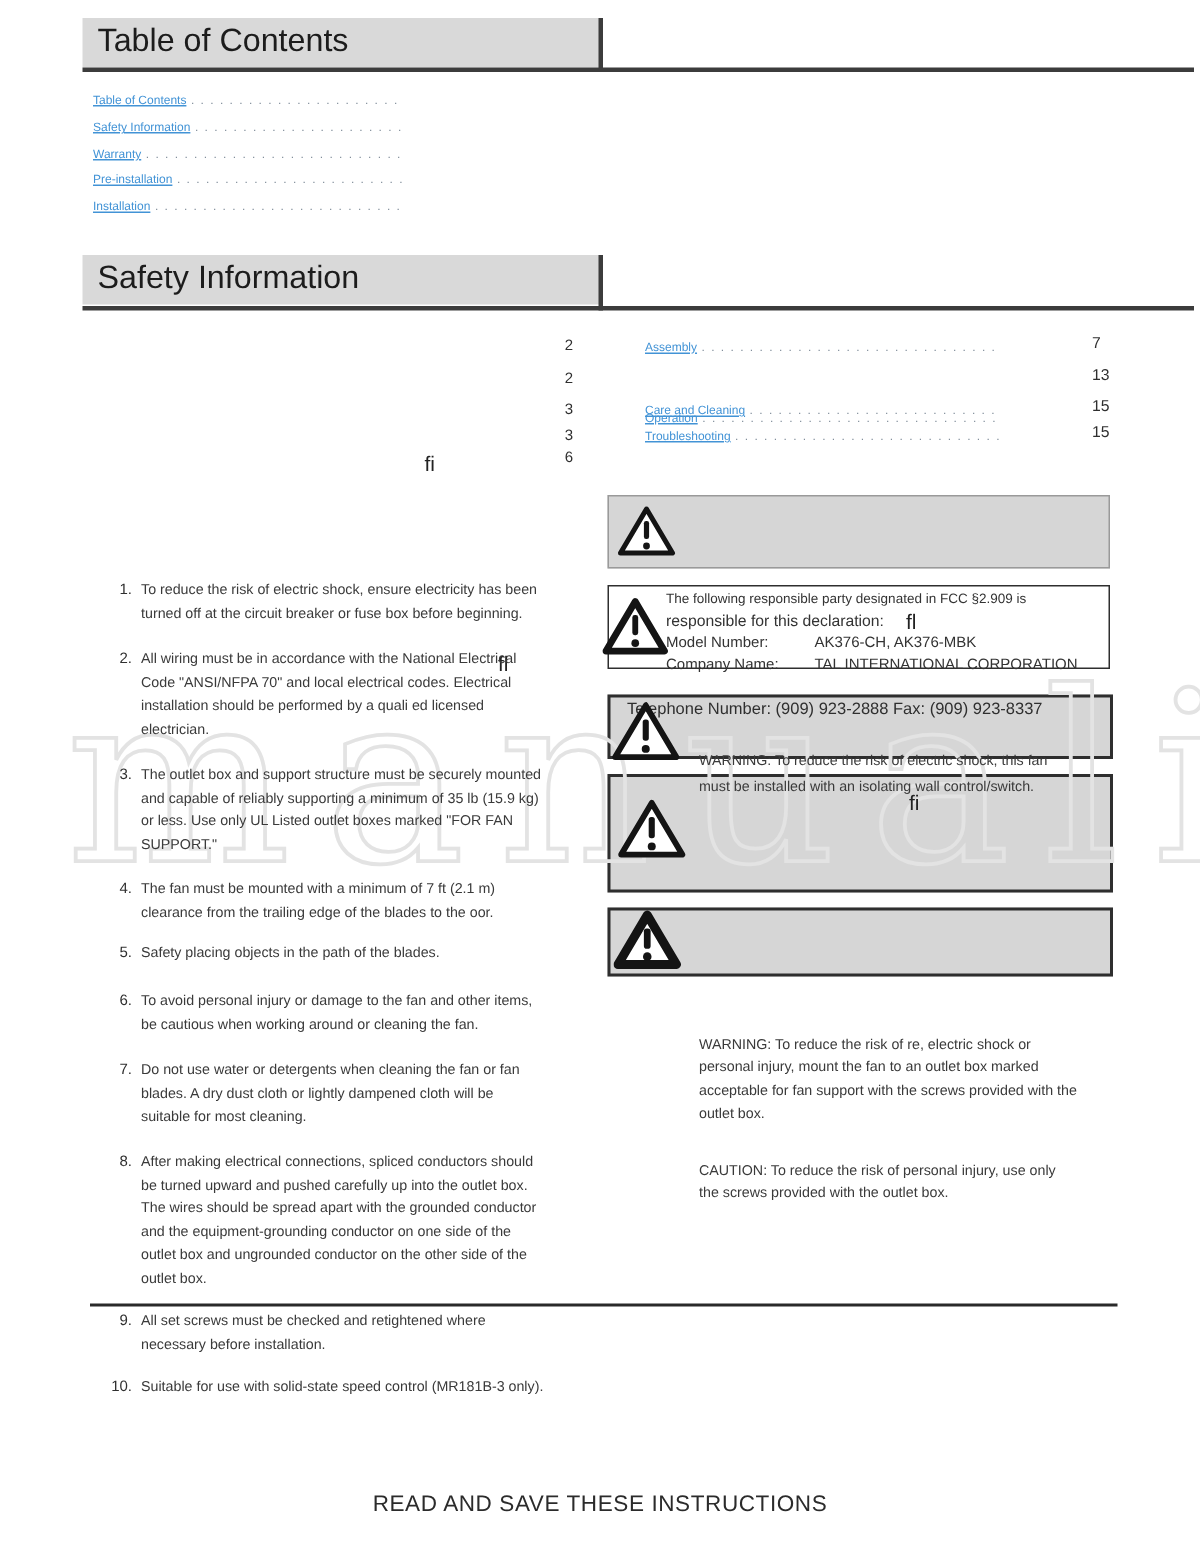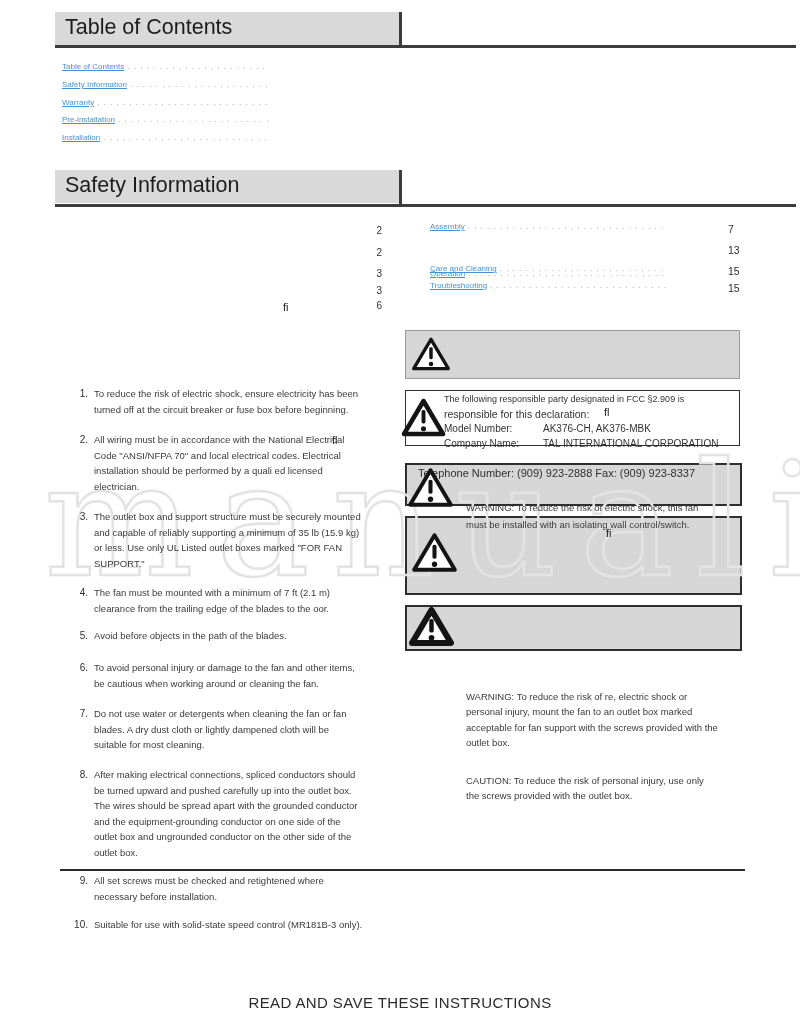--- a/index.html
+++ b/index.html
@@ -19,21 +19,21 @@
   #tocl{position:absolute;left:62px;top:58px;width:206px;z-index:3;}
   .tocl-row{display:flex;align-items:center;height:17.7px;}
   .toc-link{font-size:8px;color:var(--link);text-decoration:underline;white-space:nowrap;cursor:pointer;}
   .dots{flex:1;overflow:hidden;white-space:nowrap;font-size:8px;color:#7f8c99;letter-spacing:1px;margin-left:3px;}
 
   
   .midpg{position:absolute;left:360px;width:22px;text-align:right;font-size:10px;color:#2f2f2f;z-index:3;}
   #mp0{top:225px;} #mp1{top:247px;} #mp2{top:268px;} #mp3{top:285px;} #mp4{top:300px;}
 
   
-  .tocr-row{position:absolute;left:430px;width:237px;display:flex;align-items:flex-start;height:14px;z-index:3;}
+  .tocr-row{position:absolute;left:430px;width:237px;display:flex;align-items:flex-end;height:14px;z-index:3;}
   #tr0{top:222px;} #tr1{top:243px;margin-top:26px;} #tr2{top:264px;} #tr3{top:281px;}
   .tocr-pg{position:absolute;left:728px;font-size:10.5px;color:#2f2f2f;z-index:3;}
   #tp0{top:223px;} #tp1{top:244px;} #tp2{top:265px;} #tp3{top:282px;}
 
   
   .item{position:absolute;left:68px;display:flex;z-index:3;}
   .item .num{width:20px;text-align:right;font-size:10px;line-height:15.5px;flex:none;margin-right:6px;color:#2f2f2f;}
   .item .txt{white-space:pre-line;width:305px;font-size:9.5px;line-height:15.5px;color:#3a3a3a;}
   #it1{top:386px;} #it2{top:432px;} #it3{top:509px;} #it4{top:585px;} #it5{top:628px;}
   #it6{top:660px;} #it7{top:706px;} #it8{top:767px;} #it9{top:873px;} #it10{top:917px;}
@@ -66,21 +66,21 @@
   #telText{position:absolute;left:418px;top:467px;font-size:11px;color:#2f2f2f;z-index:3;}
 
   .warn{position:absolute;left:466px;white-space:pre-line;font-size:9.5px;line-height:17px;color:#3a3a3a;z-index:3;}
   #warn1{top:499px;width:285px;}
   #warn2{top:555px;width:290px;}
   #warn3{top:627px;width:285px;}
   #warn4{top:689px;width:285px;line-height:15.3px;}
   #caution{top:773px;width:285px;line-height:15.3px;}
 
   
-  .glyph{position:absolute;font-size:11px;color:#222;z-index:3;}
+  .glyph{position:absolute;font-size:14px;color:#222;z-index:3;}
   #g1{left:283px;top:301px;} #g2{left:332px;top:434px;} #g3{left:604px;top:406px;} #g4{left:606px;top:527px;}
 
   
   #watermark{position:absolute;left:44px;top:428px;z-index:2;pointer-events:none;
              font-family:"DejaVu Serif","Liberation Serif",serif;font-size:158px;letter-spacing:22px;
              color:transparent;-webkit-text-stroke:2.5px #e3e3e3;white-space:nowrap;}
 
   #footer{position:absolute;left:0;top:994px;width:100%;text-align:center;
           font-size:15px;letter-spacing:0.4px;color:#2b2b2b;z-index:3;}
 </style>
@@ -177,21 +177,21 @@
 or less. Use only UL Listed outlet boxes marked "FOR FAN
 SUPPORT."</div>
   </div>
   <div class="item" id="it4">
     <span class="num">4.</span>
     <div class="txt">The fan must be mounted with a minimum of 7 ft (2.1 m)
 clearance from the trailing edge of the blades to the oor.</div>
   </div>
   <div class="item" id="it5">
     <span class="num">5.</span>
-    <div class="txt">Avoid before objects in the path of the blades.</div>
+    <div class="txt">Safety placing objects in the path of the blades.</div>
   </div>
   <div class="item" id="it6">
     <span class="num">6.</span>
     <div class="txt">To avoid personal injury or damage to the fan and other items,
 be cautious when working around or cleaning the fan.</div>
   </div>
   <div class="item" id="it7">
     <span class="num">7.</span>
     <div class="txt">Do not use water or detergents when cleaning the fan or fan
 blades. A dry dust cloth or lightly dampened cloth will be

